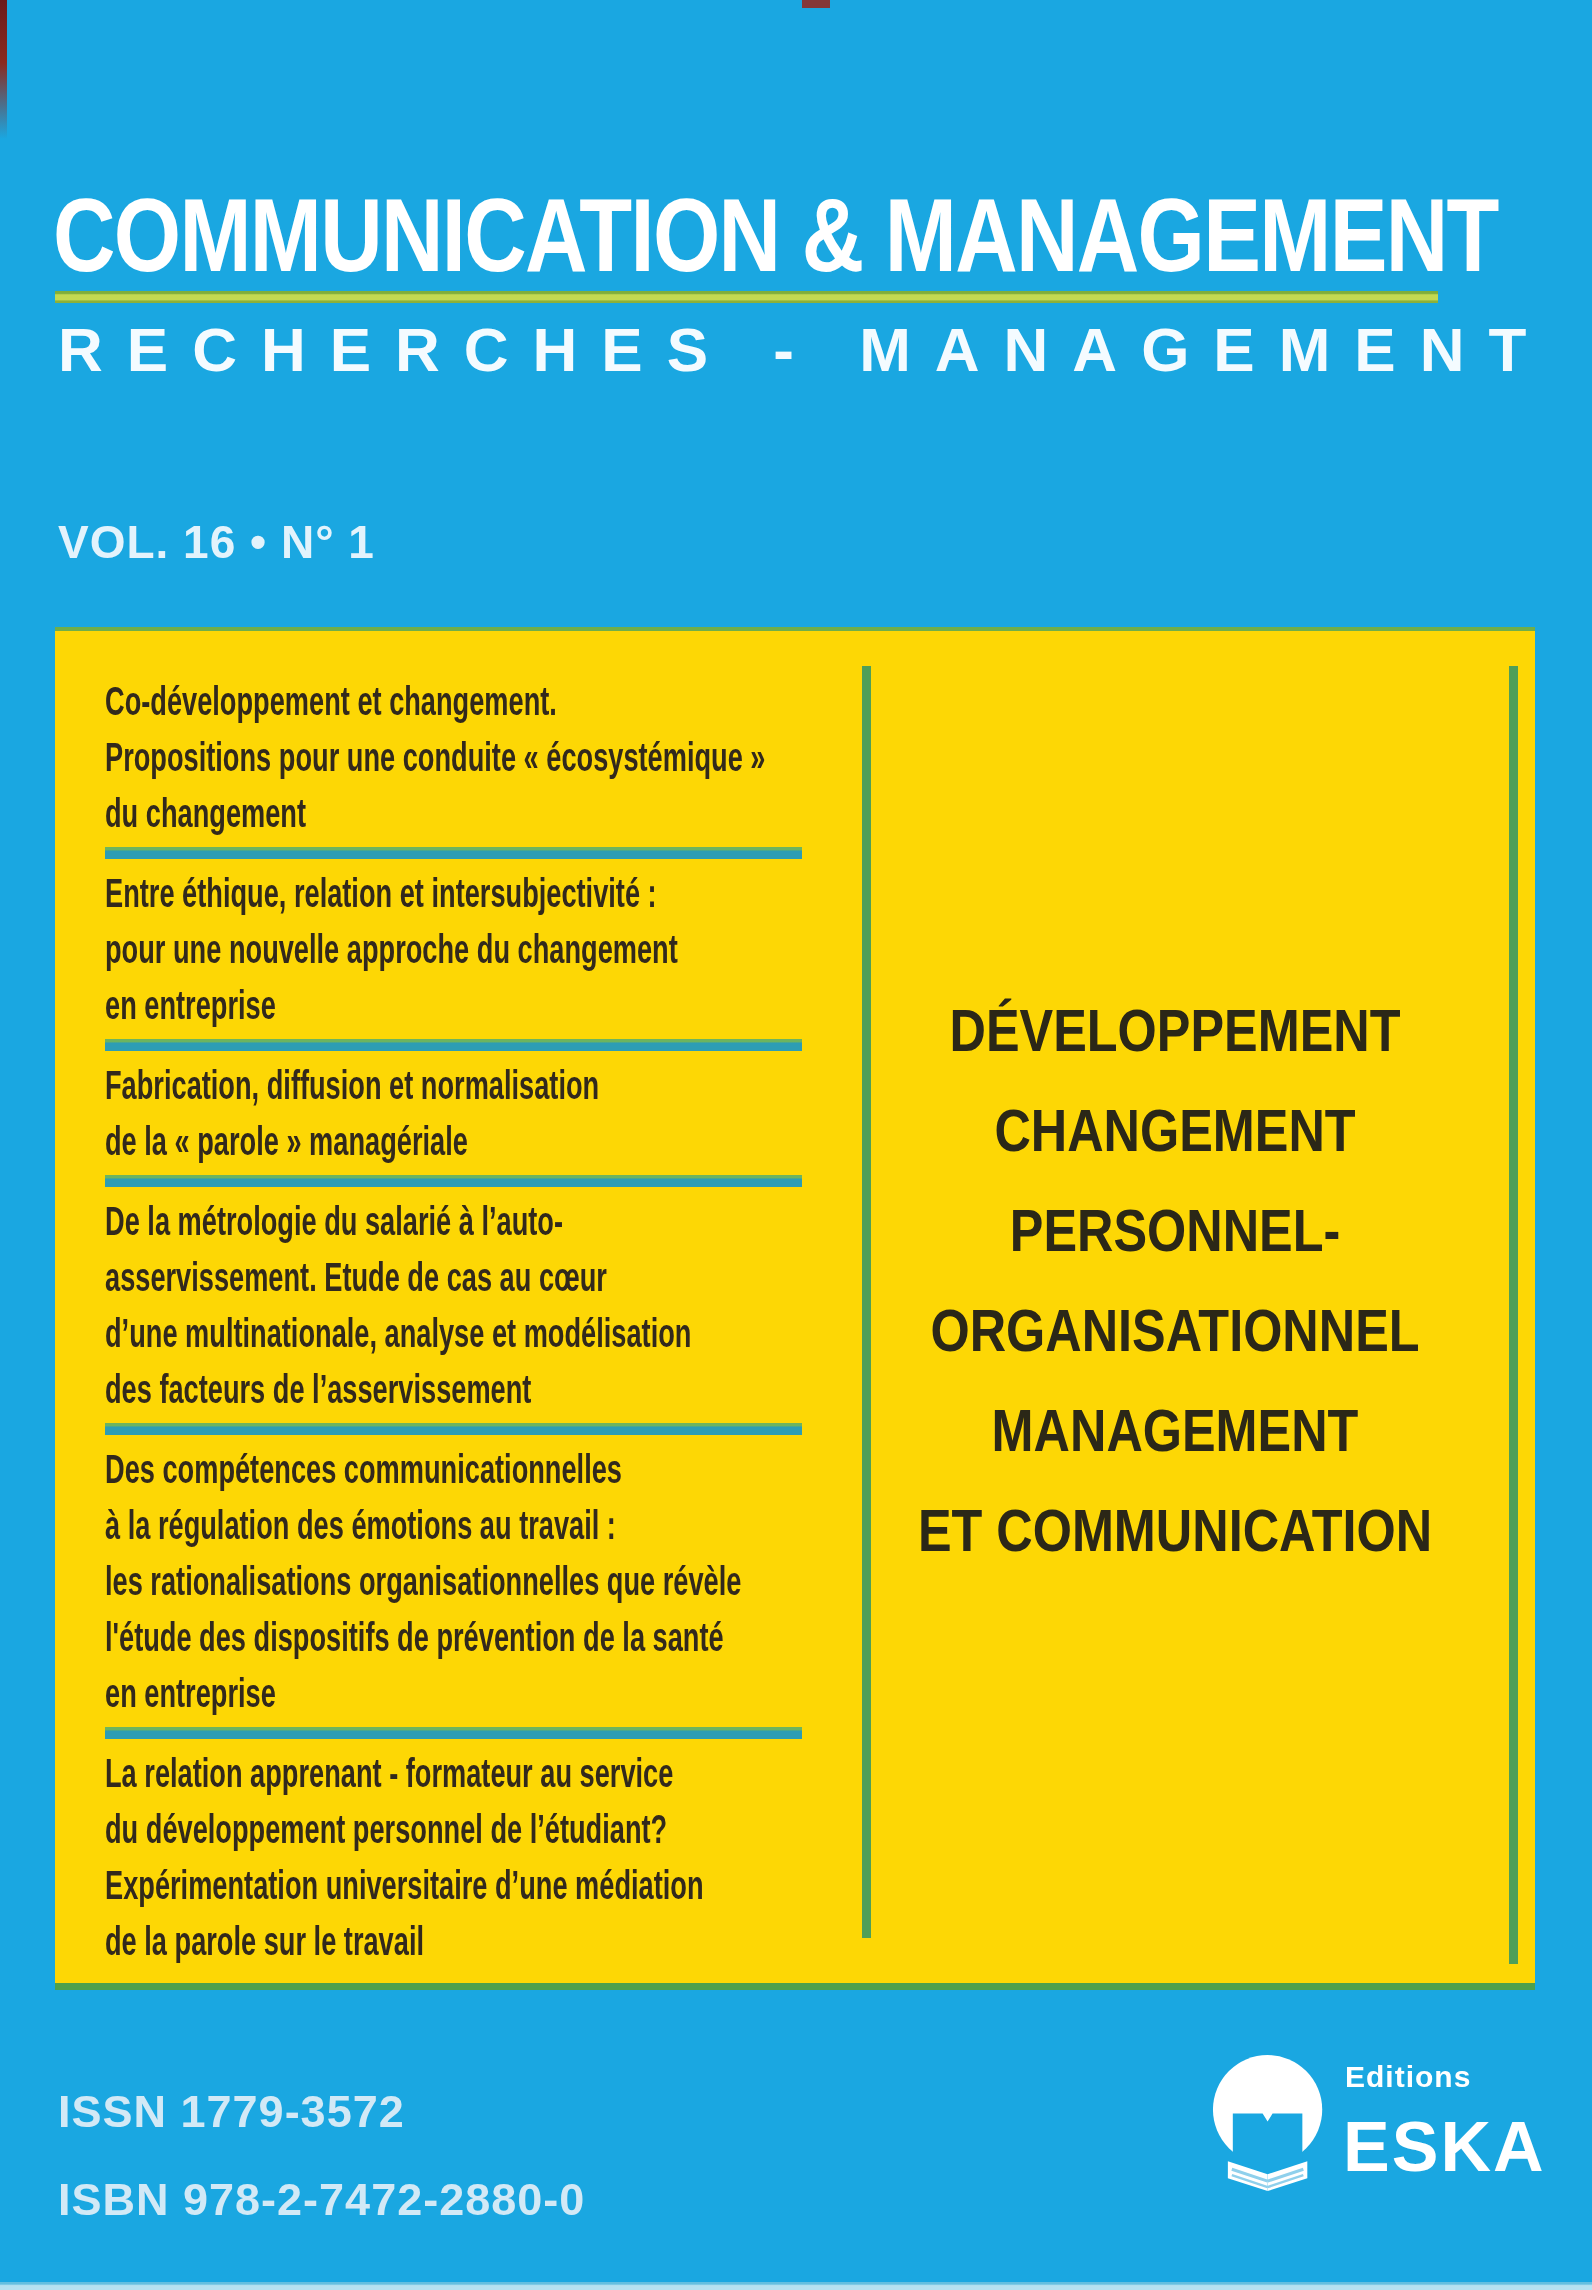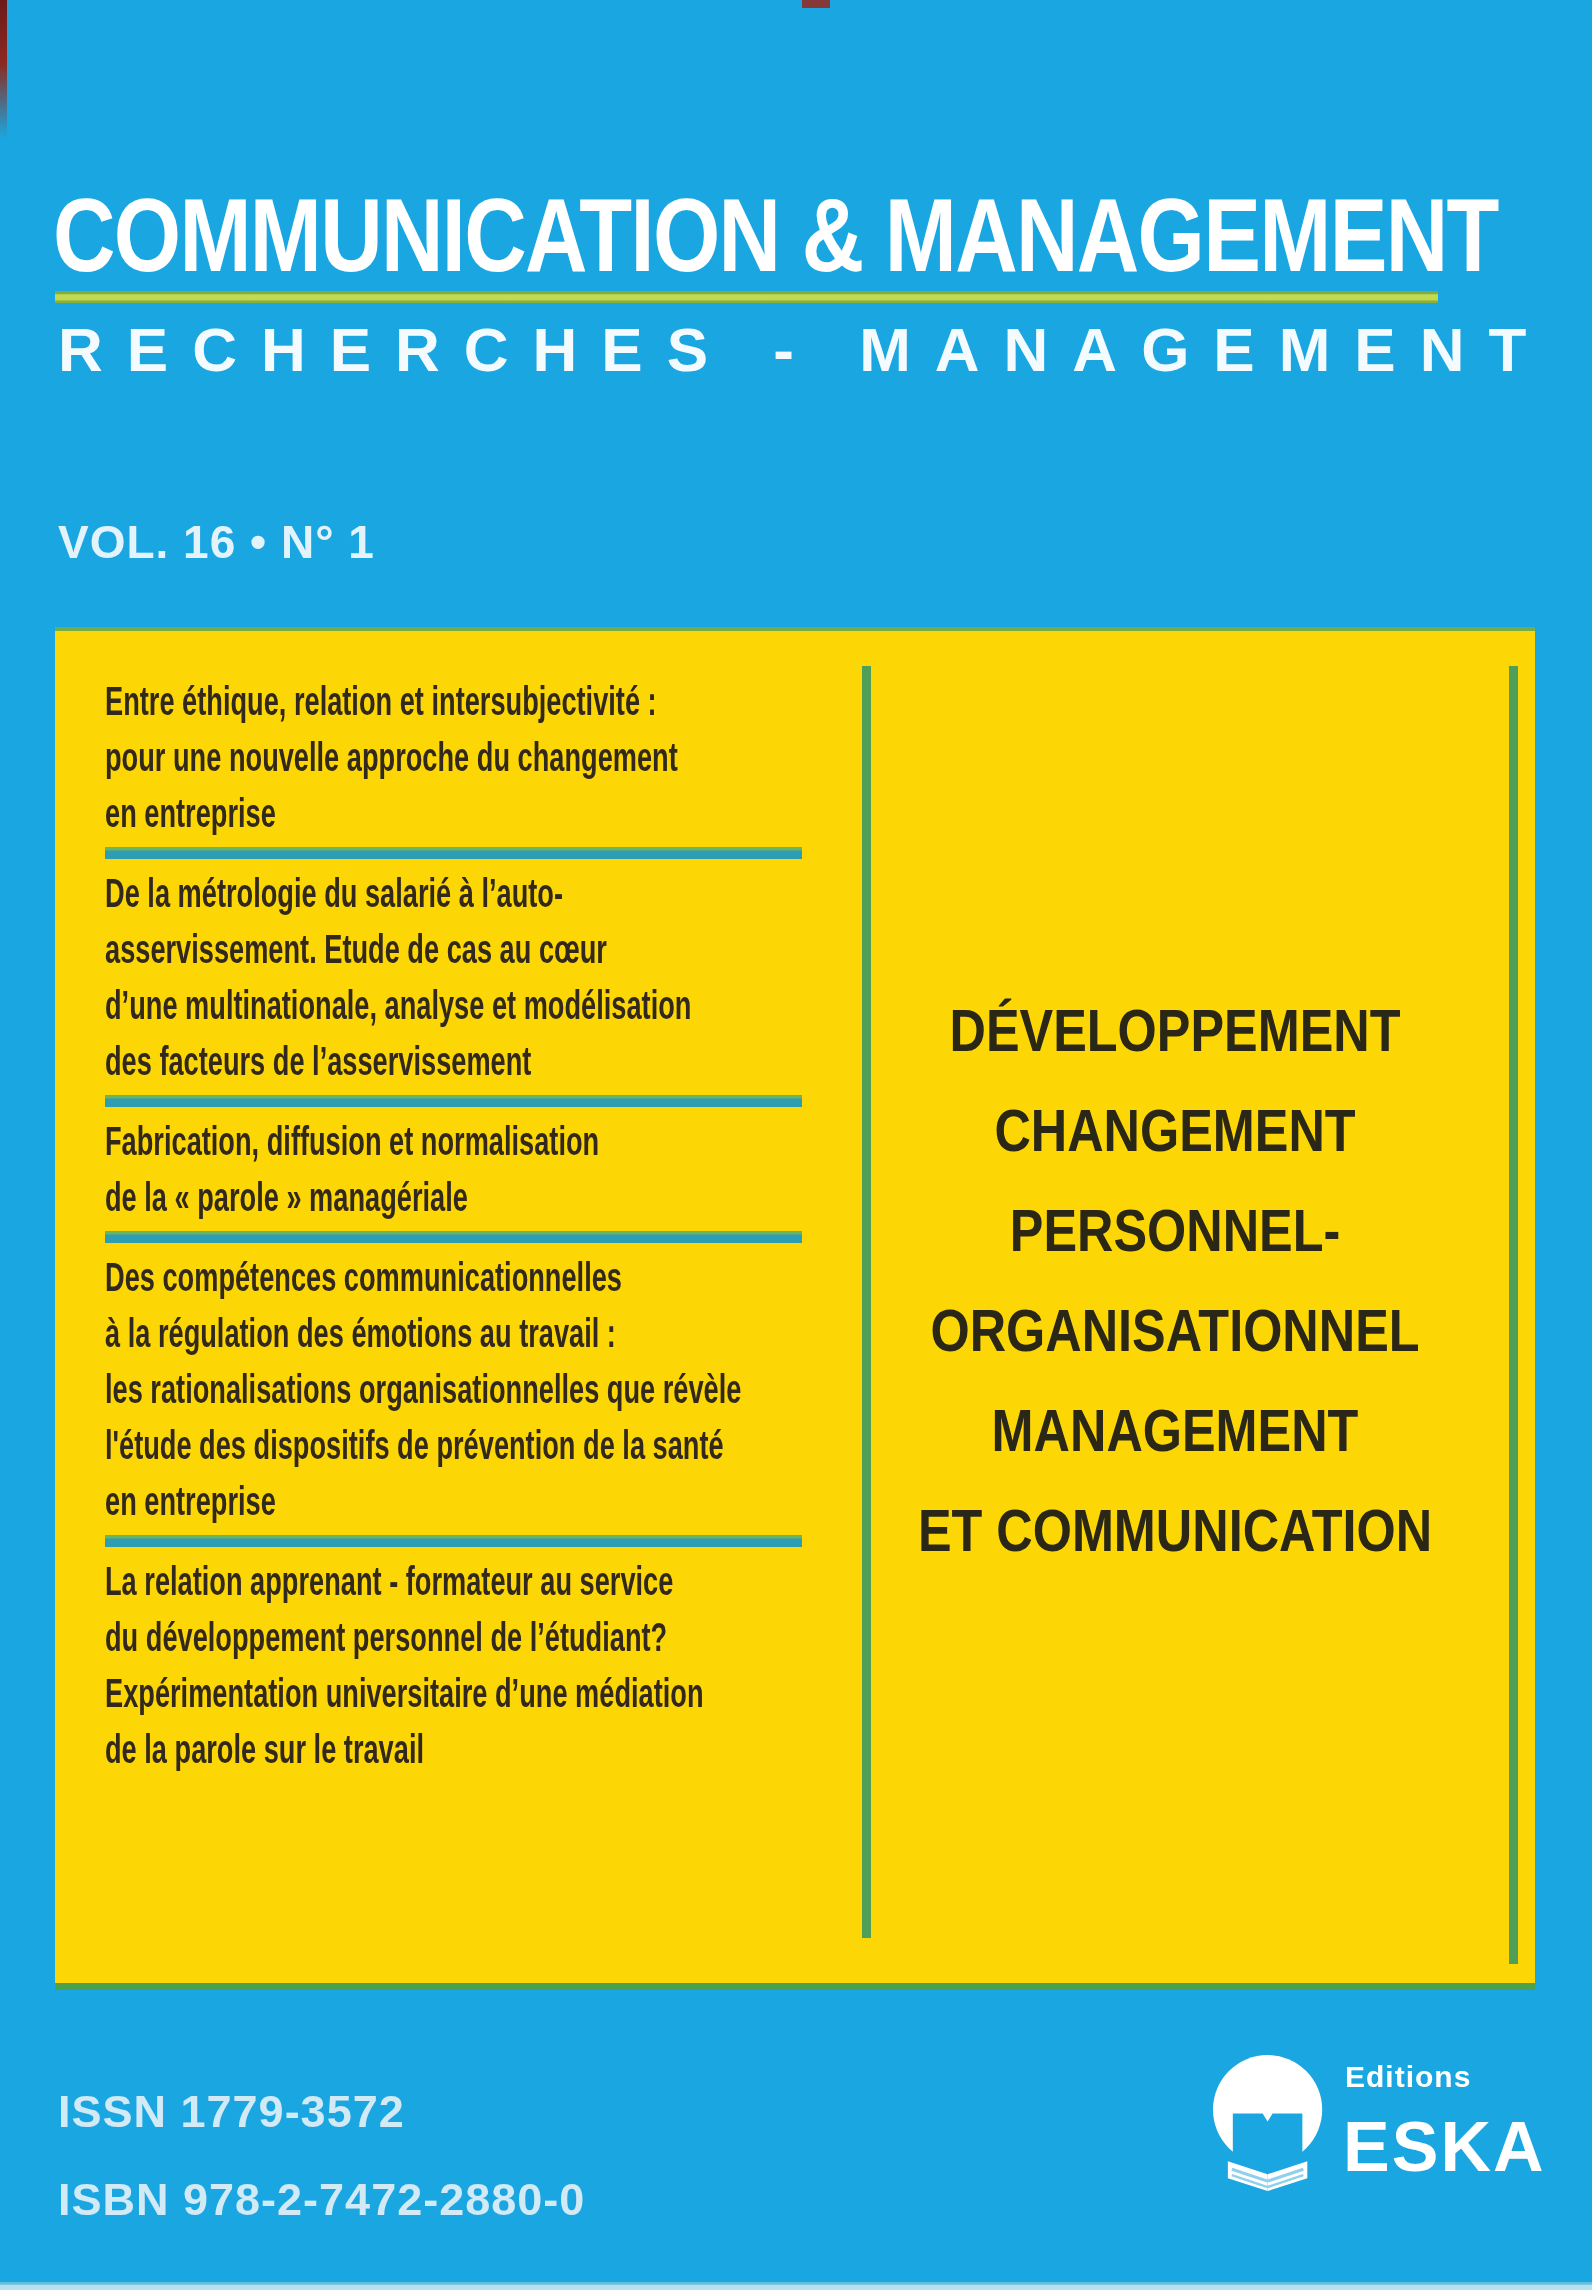--- a/index.html
+++ b/index.html
@@ -68,40 +68,46 @@
   <div class="title-rule"></div>
 
   <div class="subtitle">RECHERCHES - MANAGEMENT</div>
 
   <div class="volume">VOL. 16 • N° 1</div>
 
   <div class="panel">
 
     <div class="articles">
 
+        <div class="article-block">
+
+          <div class="article-lines">Co-développement et changement.
+Propositions pour une conduite « écosystémique »
+du changement</div>
+        </div>
 
         <div class="article-block">
           <div class="article-divider"></div>
           <div class="article-lines">Entre éthique, relation et intersubjectivité :
 pour une nouvelle approche du changement
 en entreprise</div>
         </div>
 
         <div class="article-block">
           <div class="article-divider"></div>
+          <div class="article-lines">Fabrication, diffusion et normalisation
+de la « parole » managériale</div>
+        </div>
+
+        <div class="article-block">
+          <div class="article-divider"></div>
           <div class="article-lines">De la métrologie du salarié à l’auto-
 asservissement. Etude de cas au cœur
 d’une multinationale, analyse et modélisation
 des facteurs de l’asservissement</div>
-        </div>
-
-        <div class="article-block">
-          <div class="article-divider"></div>
-          <div class="article-lines">Fabrication, diffusion et normalisation
-de la « parole » managériale</div>
         </div>
 
         <div class="article-block">
           <div class="article-divider"></div>
           <div class="article-lines">Des compétences communicationnelles
 à la régulation des émotions au travail :
 les rationalisations organisationnelles que révèle
 l'étude des dispositifs de prévention de la santé
 en entreprise</div>
         </div>

